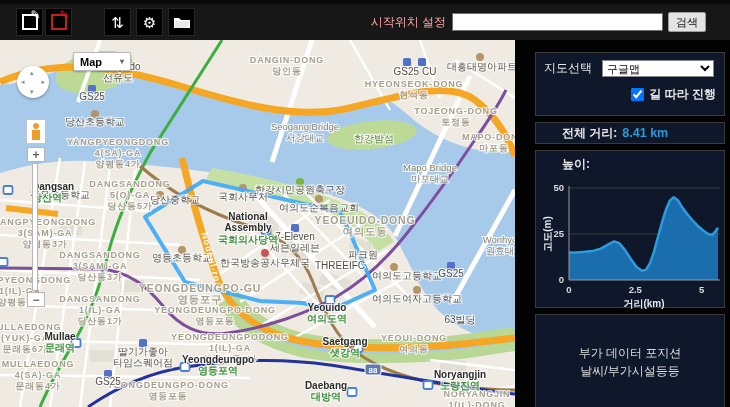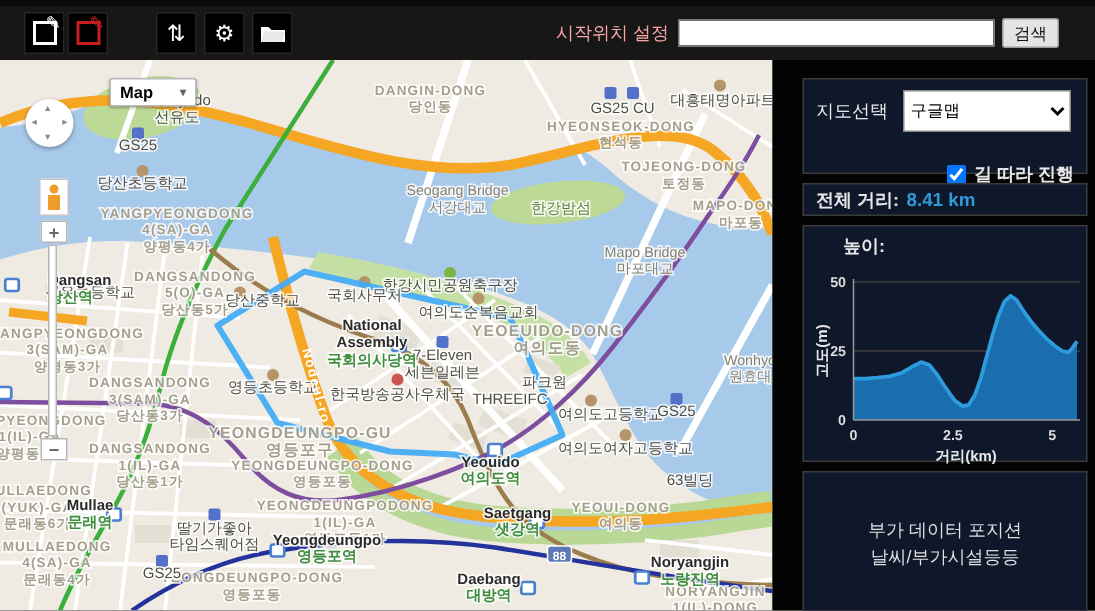--- a/index.html
+++ b/index.html
@@ -56,25 +56,25 @@
   .zbox.minus{top:252px}
   .ztrack{left:32px;top:123px;width:6px;height:128px;background:#fff;border:1px solid #b5b5b5;cursor:pointer}
 
   
   .sidebar{position:absolute;left:515px;top:40px;width:215px;height:367px;background:#030303}
   .panel{position:absolute;left:20px;width:190px;background:#0f172a;border:1px solid #3A3A3A;
          box-sizing:border-box;color:#E6E6E6}
   .p1{top:12px;height:64px;padding:7px 8px}
   .row1{display:flex;align-items:center}
   .row1 .lbl{font-size:12px;color:#e8e8e8}
-  .map-select{margin-left:10px;width:112px;height:28px;font-size:11px;background:#fff;color:#000;
+  .map-select{margin-left:10px;width:112px;height:17px;font-size:11px;background:#fff;color:#000;
               border:1px solid #888;font-family:inherit}
-  .row2{display:flex;align-items:center;justify-content:flex-end;margin-top:20px;font-size:12px;font-weight:bold}
+  .row2{display:flex;align-items:center;justify-content:flex-end;margin-top:9px;font-size:12px;font-weight:bold}
   .row2 input{width:13px;height:13px;margin:0 5px 0 0}
-  .p2{top:82px;height:22px;display:flex;align-items:center;padding:0 8px;font-size:12px;font-weight:bold}
+  .p2{top:82px;height:22px;display:flex;align-items:center;padding:0 26px;font-size:12px;font-weight:bold}
   .dist-val{color:#2E9BD6;margin-left:5px;font-size:12.5px}
   .p3{top:110px;height:158px;padding:5px 2px 0 6px;font-size:12px;font-weight:bold}
   .p3 .hlabel{margin-left:20px}
   #elev-chart{display:block;margin-top:3px}
   .cgrid{stroke:#3d3d3d;stroke-width:1}
   .caxis{stroke:#9a9a9a;stroke-width:1}
   .ctick{fill:#dcdcdc;font-size:9.5px;font-weight:bold;font-family:"Liberation Sans",sans-serif}
   .clabel{fill:#e6e6e6;font-size:10px;font-weight:bold;font-family:"Liberation Sans",sans-serif}
   .p4{top:274px;height:96px;display:flex;flex-direction:column;align-items:center;justify-content:center;
       font-size:12px;line-height:18px;text-align:center;color:#DFDFDF}

